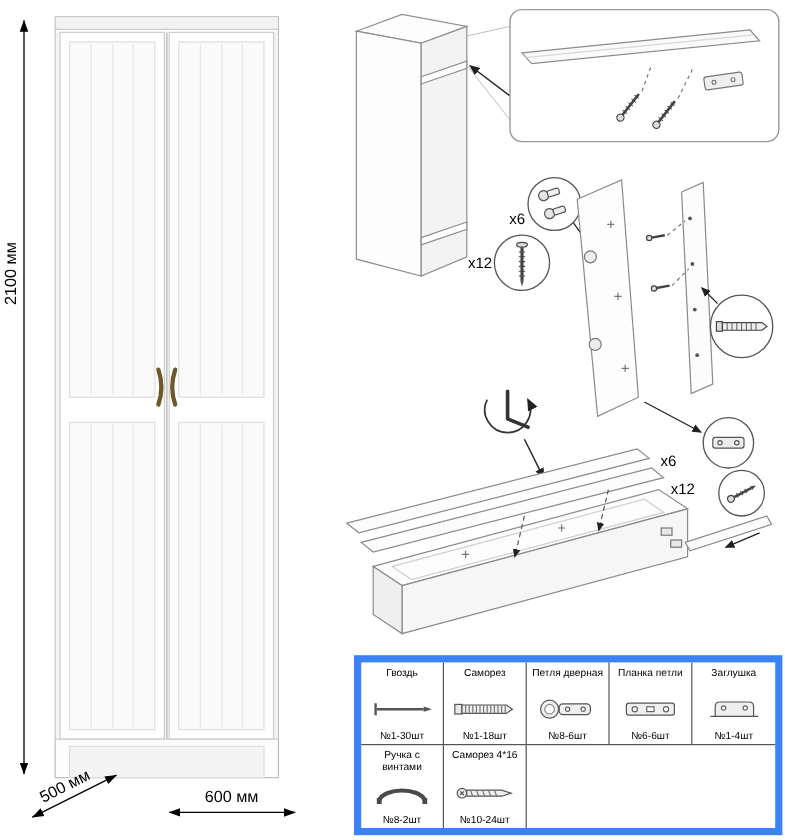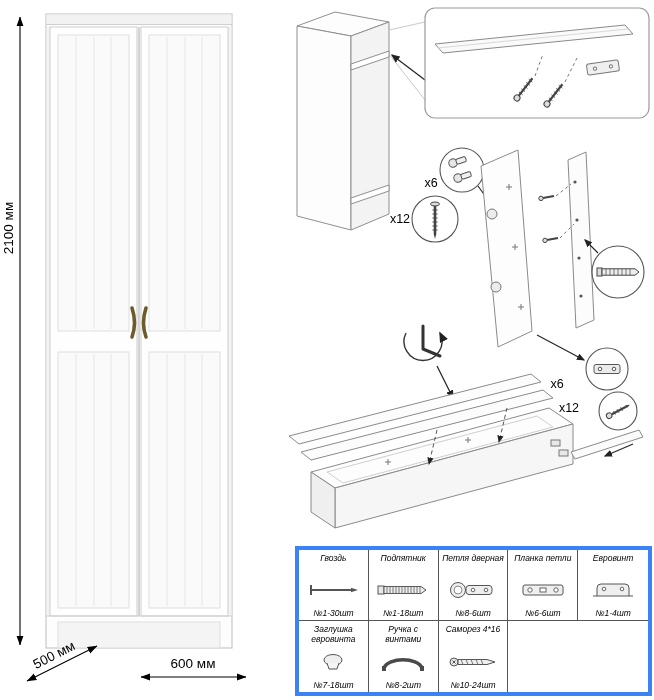--- a/index.html
+++ b/index.html
@@ -4,21 +4,21 @@
 <style>
   * { box-sizing: border-box; margin: 0; padding: 0; }
   html, body { width: 654px; height: 700px; background: #ffffff; font-family: "Liberation Sans", sans-serif; }
   .page { position: relative; width: 654px; height: 700px; background: #ffffff; overflow: hidden; }
   .wardrobe-svg { position: absolute; left: 0; top: 0; }
   .diagram-svg { position: absolute; left: 285px; top: 0; }
   svg text { font-family: "Liberation Sans", sans-serif; fill: #000; }
   .parts-table {
     position: absolute; left: 295px; top: 546px; width: 357px; height: 150px;
     display: grid; grid-template-columns: repeat(5, 1fr); grid-template-rows: 1fr 1fr;
-    border: 4px solid #3b82f6; background: #fff; font-style: italic;
+    border: 6px solid #3b82f6; background: #fff;
   }
   .pcell { border-right: 1px solid #555; border-bottom: 1px solid #555;
     display: flex; flex-direction: column; align-items: center; padding: 3px 2px 2px; overflow: hidden; }
   .pcell:nth-child(5n) { border-right: none; }
   .pcell:nth-child(n+6) { border-bottom: none; }
   .pname { font-size: 8.5px; line-height: 1.18; text-align: center; color: #000; min-height: 19px; }
   .picon { flex: 1; display: flex; align-items: center; justify-content: center; }
   .picon svg { display: block; }
   .pqty { font-size: 8.5px; color: #000; }
 </style>
@@ -226,21 +226,21 @@
         <svg width="56" height="26" viewBox="0 0 56 26">
           <line x1="6" y1="8" x2="6" y2="18" stroke="#555" stroke-width="2"></line>
           <line x1="7" y1="13" x2="46" y2="13" stroke="#555" stroke-width="2"></line>
           <polygon points="46,10.8 53,13 46,15.2" fill="#555"></polygon>
         </svg>
       </div>
       <div class="pqty">№1-30шт</div>
     </div>
 
     <div class="pcell">
-      <div class="pname">Подпятник</div>
+      <div class="pname">Саморез</div>
       <div class="picon">
         <svg width="56" height="26" viewBox="0 0 56 26">
           <rect x="3" y="9" width="6" height="8" fill="#e8e8e8" stroke="#555"></rect>
           <polygon points="9,9.5 46,9.5 51,13 46,16.5 9,16.5" fill="#efefef" stroke="#555"></polygon>
           <path d="M12,9.5 V16.5 M15,9.5 V16.5 M18,9.5 V16.5 M21,9.5 V16.5 M24,9.5 V16.5 M27,9.5 V16.5 M30,9.5 V16.5 M33,9.5 V16.5 M36,9.5 V16.5 M39,9.5 V16.5 M42,9.5 V16.5 M45,9.5 V16.5" stroke="#777" stroke-width="1" fill="none"></path>
         </svg>
       </div>
       <div class="pqty">№1-18шт</div>
     </div>
 
@@ -266,42 +266,32 @@
           <rect x="8" y="8" width="40" height="10" rx="2" fill="#efefef" stroke="#555"></rect>
           <circle cx="15" cy="13" r="2.2" fill="#fff" stroke="#666"></circle>
           <circle cx="41" cy="13" r="2.2" fill="#fff" stroke="#666"></circle>
           <rect x="25" y="11" width="6" height="4" fill="#fff" stroke="#666"></rect>
         </svg>
       </div>
       <div class="pqty">№6-6шт</div>
     </div>
 
     <div class="pcell">
-      <div class="pname">Евровинт</div>
+      <div class="pname">Заглушка</div>
       <div class="picon">
         <svg width="56" height="26" viewBox="0 0 56 26">
           <path d="M12,19 L12,11 Q12,7 16,7 L40,7 Q44,7 44,11 L44,19" fill="#efefef" stroke="#555"></path>
           <circle cx="19" cy="12" r="1.8" fill="#fff" stroke="#666"></circle>
           <circle cx="37" cy="12" r="1.8" fill="#fff" stroke="#666"></circle>
           <line x1="8" y1="19" x2="48" y2="19" stroke="#555"></line>
         </svg>
       </div>
       <div class="pqty">№1-4шт</div>
     </div>
 
-    <div class="pcell">
-      <div class="pname">Заглушка евровинта</div>
-      <div class="picon">
-        <svg width="56" height="26" viewBox="0 0 56 26">
-          <ellipse cx="28" cy="11" rx="9" ry="5.5" fill="#efefef" stroke="#555"></ellipse>
-          <path d="M22,14 L24,20 L32,20 L34,14" fill="#f5f5f5" stroke="#555"></path>
-        </svg>
-      </div>
-      <div class="pqty">№7-18шт</div>
-    </div>
 
     <div class="pcell">
       <div class="pname">Ручка с винтами</div>
       <div class="picon">
         <svg width="56" height="26" viewBox="0 0 56 26">
           <path d="M9,19 C13,8 43,8 47,19" fill="none" stroke="#4a4a4a" stroke-width="3.5" stroke-linecap="round"></path>
           <rect x="7" y="17" width="4" height="5" fill="#4a4a4a"></rect>
           <rect x="45" y="17" width="4" height="5" fill="#4a4a4a"></rect>
         </svg>
       </div>

